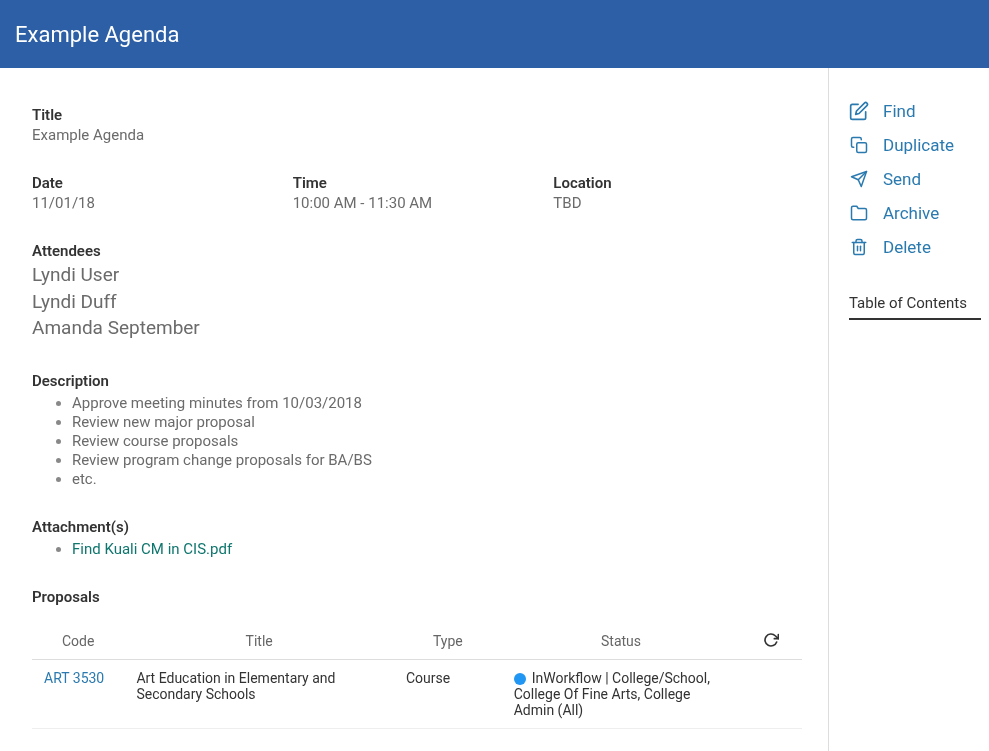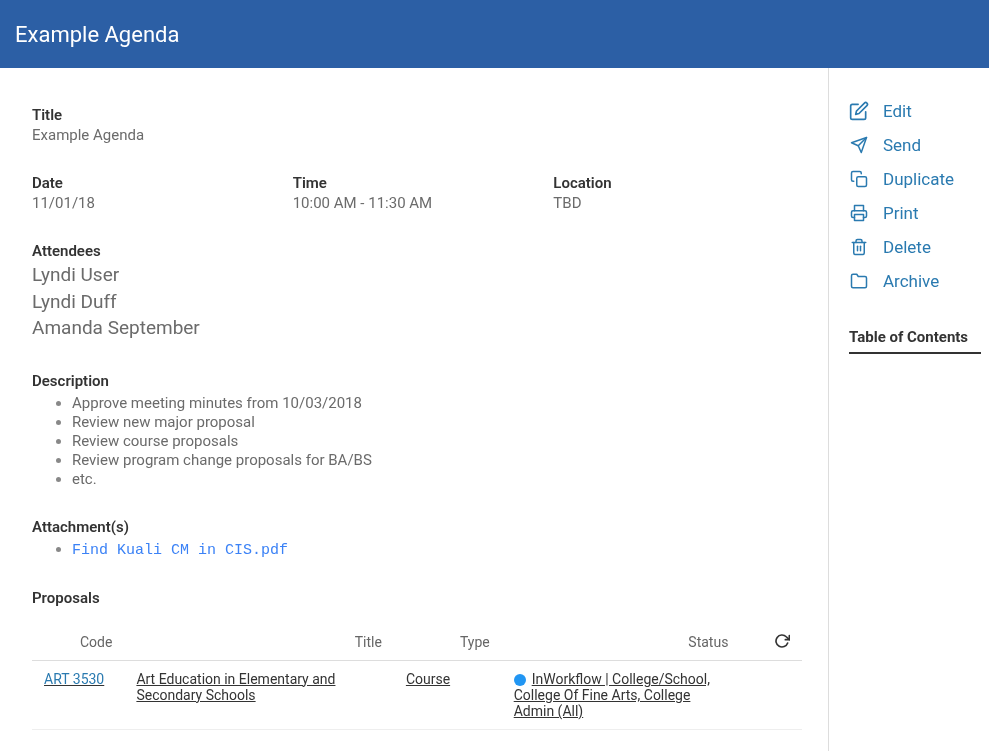--- a/index.html
+++ b/index.html
@@ -16,39 +16,39 @@
 .field-value { color: #6b6b6b; font-size: 15px; }
 .block { margin-bottom: 30px; }
 .row3 { display: flex; gap: 12px; margin-bottom: 30px; }
 .row3 > div { flex: 1; }
 .attendees-list div { color: #6b6b6b; font-size: 19px; line-height: 1.4; }
 .bullets { list-style: disc; padding-left: 40px; color: #6b6b6b; margin-top: 4px; }
 .bullets li { margin: 1px 0; color: #6b6b6b; }
 .bullets li::marker { color: #888; }
 .attach-list { list-style: disc; padding-left: 40px; margin-top: 4px; }
 .attach-list li::marker { color: #888; }
-.attach-link { color: #3b82f6; text-decoration: none; cursor: pointer; font-family: Liberation Mono, monospace; }
+.attach-link { color: #0f766e; text-decoration: none; cursor: pointer; }
 .proposals-table { width: 100%; margin-top: 18px; border-collapse: collapse; }
-.proposals-table th { text-align: right; font-weight: 400; color: #666; font-size: 14px; padding: 8px 12px; border-bottom: 1px solid #ddd; }
-.proposals-table td { padding: 10px 12px; font-size: 14px; color: #333; vertical-align: top; border-bottom: 1px solid #eee; text-decoration: underline; }
+.proposals-table th { text-align: center; font-weight: 400; color: #666; font-size: 14px; padding: 8px 12px; border-bottom: 1px solid #ddd; }
+.proposals-table td { padding: 10px 12px; font-size: 14px; color: #333; vertical-align: top; border-bottom: 1px solid #eee; }
 .code-link { color: #2a7ab0; text-decoration: none; cursor: pointer; }
 .status-dot { display: inline-block; width: 12px; height: 12px; border-radius: 50%; background: #2196f3; vertical-align: middle; margin-right: 6px; }
 .refresh-wrap { text-align: right; }
 .refresh-icon { width: 16px; height: 16px; cursor: pointer; }
 .proposals-table th:nth-child(1), .proposals-table td:nth-child(1) { width: 12%; }
 .proposals-table th:nth-child(2), .proposals-table td:nth-child(2) { width: 35%; }
 .proposals-table th:nth-child(3), .proposals-table td:nth-child(3) { width: 14%; }
 .proposals-table th:nth-child(4), .proposals-table td:nth-child(4) { width: 31%; }
 .proposals-table th:nth-child(5), .proposals-table td:nth-child(5) { width: 8%; }
 .sidebar { width: 160px; padding: 26px 8px 0 20px; background: #fff; }
 .action-list { list-style: none; margin-bottom: 30px; }
 .action-list li { display: flex; align-items: center; gap: 14px; padding: 7px 0; color: #2a7ab0; font-size: 17px; cursor: pointer; }
 .action-list li .icon-slot { width: 20px; display: inline-flex; justify-content: center; color: #2a7ab0; }
 .action-list li .label { color: #2a7ab0; }
-.toc-header { font-weight: 700; color: #333; font-size: 15px; border-bottom: 2px solid #333; padding-bottom: 6px; display: inline-block; width: 100%; }
+.toc-header { font-weight: 400; color: #333; font-size: 15px; border-bottom: 2px solid #333; padding-bottom: 6px; display: inline-block; width: 100%; }
 svg { display: inline-block; }
 </style>
 </head>
 <body>
 
 <div class="header">
   <div class="header-title">Example Agenda</div>
 </div>
 
 <div class="layout">
@@ -136,65 +136,55 @@
 
   <div class="sidebar">
     <ul class="action-list">
       <li>
         <span class="icon-slot">
           <svg width="20" height="20" viewBox="0 0 24 24" fill="none" stroke="#2a7ab0" stroke-width="2" stroke-linecap="round" stroke-linejoin="round">
               <path d="M11 4H4a2 2 0 0 0-2 2v14a2 2 0 0 0 2 2h14a2 2 0 0 0 2-2v-7"></path>
               <path d="M18.5 2.5a2.121 2.121 0 0 1 3 3L12 15l-4 1 1-4 9.5-9.5z"></path>
             </svg>
         </span>
-        <span class="label">Edit</span>
+        <span class="label">Find</span>
+      </li>
+      <li>
+        <span class="icon-slot">
+          <svg width="18" height="18" viewBox="0 0 24 24" fill="none" stroke="#2a7ab0" stroke-width="2" stroke-linecap="round" stroke-linejoin="round">
+              <rect x="9" y="9" width="13" height="13" rx="2" ry="2"></rect>
+              <path d="M5 15H4a2 2 0 0 1-2-2V4a2 2 0 0 1 2-2h9a2 2 0 0 1 2 2v1"></path>
+            </svg>
+        </span>
+        <span class="label">Duplicate</span>
       </li>
       <li>
         <span class="icon-slot">
           <svg width="18" height="18" viewBox="0 0 24 24" fill="none" stroke="#2a7ab0" stroke-width="2" stroke-linecap="round" stroke-linejoin="round">
               <line x1="22" y1="2" x2="11" y2="13"></line>
               <polygon points="22 2 15 22 11 13 2 9 22 2"></polygon>
             </svg>
         </span>
         <span class="label">Send</span>
       </li>
       <li>
         <span class="icon-slot">
           <svg width="18" height="18" viewBox="0 0 24 24" fill="none" stroke="#2a7ab0" stroke-width="2" stroke-linecap="round" stroke-linejoin="round">
-              <rect x="9" y="9" width="13" height="13" rx="2" ry="2"></rect>
-              <path d="M5 15H4a2 2 0 0 1-2-2V4a2 2 0 0 1 2-2h9a2 2 0 0 1 2 2v1"></path>
+              <path d="M22 19a2 2 0 0 1-2 2H4a2 2 0 0 1-2-2V5a2 2 0 0 1 2-2h5l2 3h9a2 2 0 0 1 2 2z"></path>
             </svg>
         </span>
-        <span class="label">Duplicate</span>
-      </li>
-      <li>
-        <span class="icon-slot">
-          <svg width="18" height="18" viewBox="0 0 24 24" fill="none" stroke="#2a7ab0" stroke-width="2" stroke-linecap="round" stroke-linejoin="round">
-              <polyline points="6 9 6 2 18 2 18 9"></polyline>
-              <path d="M6 18H4a2 2 0 0 1-2-2v-5a2 2 0 0 1 2-2h16a2 2 0 0 1 2 2v5a2 2 0 0 1-2 2h-2"></path>
-              <rect x="6" y="14" width="12" height="8"></rect>
-            </svg>
-        </span>
-        <span class="label">Print</span>
+        <span class="label">Archive</span>
       </li>
       <li>
         <span class="icon-slot">
           <svg width="18" height="18" viewBox="0 0 24 24" fill="none" stroke="#2a7ab0" stroke-width="2" stroke-linecap="round" stroke-linejoin="round">
               <polyline points="3 6 5 6 21 6"></polyline>
               <path d="M19 6v14a2 2 0 0 1-2 2H7a2 2 0 0 1-2-2V6m3 0V4a2 2 0 0 1 2-2h4a2 2 0 0 1 2 2v2"></path>
               <line x1="10" y1="11" x2="10" y2="17"></line>
               <line x1="14" y1="11" x2="14" y2="17"></line>
             </svg>
         </span>
         <span class="label">Delete</span>
       </li>
-      <li>
-        <span class="icon-slot">
-          <svg width="18" height="18" viewBox="0 0 24 24" fill="none" stroke="#2a7ab0" stroke-width="2" stroke-linecap="round" stroke-linejoin="round">
-              <path d="M22 19a2 2 0 0 1-2 2H4a2 2 0 0 1-2-2V5a2 2 0 0 1 2-2h5l2 3h9a2 2 0 0 1 2 2z"></path>
-            </svg>
-        </span>
-        <span class="label">Archive</span>
-      </li>
     </ul>
     <div class="toc-header">Table of Contents</div>
   </div>
 </div>
 
 </body></html>

